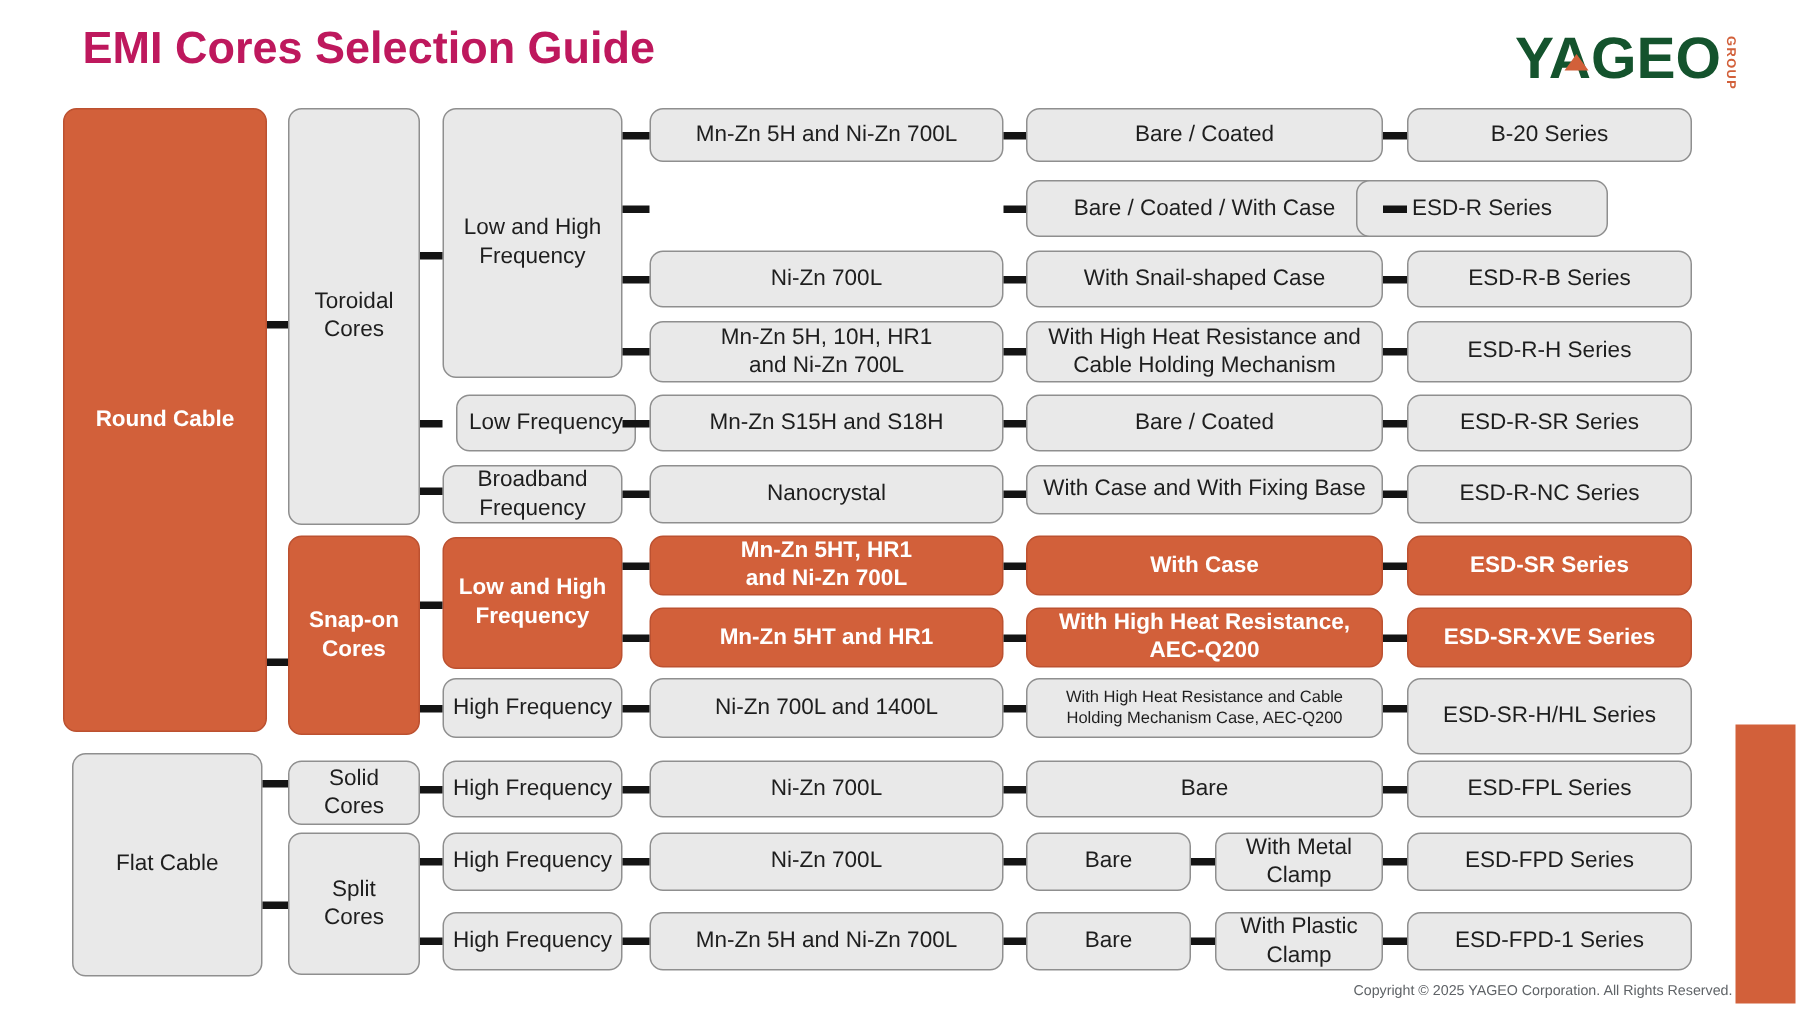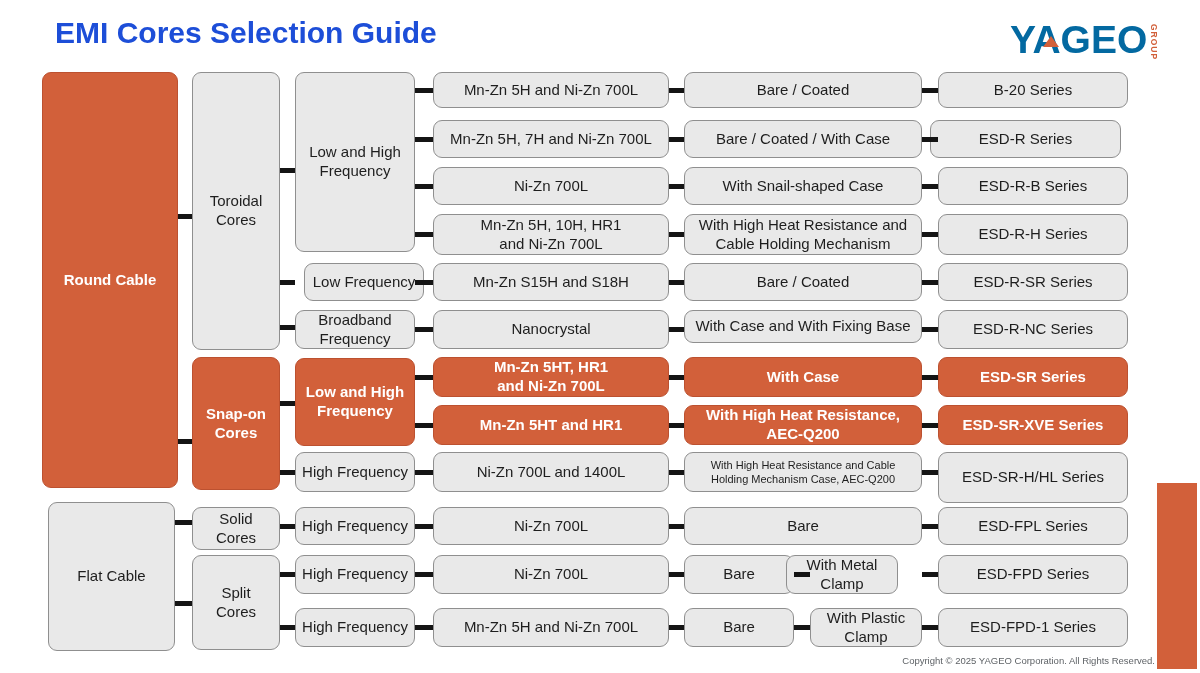--- a/index.html
+++ b/index.html
@@ -3,40 +3,40 @@
 <meta charset="utf-8">
 <style>
   * { margin:0; padding:0; box-sizing:border-box; }
   html,body { background:#ffffff; }
   .canvas {
     position:relative; width:1200px; height:673px; background:#ffffff;
     font-family:"Liberation Sans", sans-serif; overflow:hidden;
   }
   .page-title {
     position:absolute; left:55px; top:16px;
-    font-size:30px; font-weight:bold; color:#1d4ed8; letter-spacing:0px;
+    font-size:30px; font-weight:bold; color:#be185d; letter-spacing:0px;
   }
   
   .node {
     position:absolute; background:#E9E9E9; border:1.6px solid #8F8F8F;
     border-radius:9px; display:flex; align-items:center; justify-content:center;
     text-align:center; font-size:15px; color:#1E1E1E; line-height:1.25;
     white-space:pre-line; padding:2px 6px;
   }
   .node.orange { background:#D2603A; border-color:#BC5130; color:#ffffff; font-weight:bold; }
   .node.small { font-size:11px; line-height:1.3; }
   .conn { position:absolute; height:5px; background:#141414; }
   .accent-bar { position:absolute; left:1157px; top:483px; width:40px; height:186px; background:#D2603A; }
   .copyright {
     position:absolute; top:655px; right:45px; font-size:9.5px; color:#5F6367;
   }
   
   .logo { position:absolute; left:1010px; top:20px; width:160px; height:46px; }
   .logo-text {
-    font-size:39px; font-weight:bold; color:#0369a1; letter-spacing:0px; line-height:1;
+    font-size:39px; font-weight:bold; color:#14532d; letter-spacing:0px; line-height:1;
   }
   .logo-triangle {
     position:absolute; left:33px; top:16px; width:0; height:0;
     border-left:8px solid transparent; border-right:8px solid transparent;
     border-bottom:11px solid #D2603A;
   }
   .logo-group {
     position:absolute; left:139px; top:4px;
     writing-mode:vertical-rl; font-size:8.5px; font-weight:bold;
     color:#D2603A; letter-spacing:1px;
@@ -73,21 +73,20 @@
   <div class="node" style="left:295px;top:310px;width:120px;height:39px">Broadband
 Frequency</div>
   <div class="node orange" style="left:295px;top:358px;width:120px;height:88px">Low and High
 Frequency</div>
   <div class="node" style="left:295px;top:452px;width:120px;height:40px">High Frequency</div>
   <div class="node" style="left:295px;top:507px;width:120px;height:38px">High Frequency</div>
   <div class="node" style="left:295px;top:555px;width:120px;height:39px">High Frequency</div>
   <div class="node" style="left:295px;top:608px;width:120px;height:39px">High Frequency</div>
 
   <div class="node" style="left:433px;top:72px;width:236px;height:36px">Mn-Zn 5H and Ni-Zn 700L</div>
-  <div class="node" style="left:433px;top:120px;width:236px;height:38px">Mn-Zn 5H, 7H and Ni-Zn 700L</div>
   <div class="node" style="left:433px;top:167px;width:236px;height:38px">Ni-Zn 700L</div>
   <div class="node" style="left:433px;top:214px;width:236px;height:41px">Mn-Zn 5H, 10H, HR1
 and Ni-Zn 700L</div>
   <div class="node" style="left:433px;top:263px;width:236px;height:38px">Mn-Zn S15H and S18H</div>
   <div class="node" style="left:433px;top:310px;width:236px;height:39px">Nanocrystal</div>
   <div class="node orange" style="left:433px;top:357px;width:236px;height:40px">Mn-Zn 5HT, HR1
 and Ni-Zn 700L</div>
   <div class="node orange" style="left:433px;top:405px;width:236px;height:40px">Mn-Zn 5HT and HR1</div>
   <div class="node" style="left:433px;top:452px;width:236px;height:40px">Ni-Zn 700L and 1400L</div>
   <div class="node" style="left:433px;top:507px;width:236px;height:38px">Ni-Zn 700L</div>
@@ -101,28 +100,28 @@
 Cable Holding Mechanism</div>
   <div class="node" style="left:684px;top:263px;width:238px;height:38px">Bare / Coated</div>
   <div class="node" style="left:684px;top:310px;width:238px;height:33px">With Case and With Fixing Base</div>
   <div class="node orange" style="left:684px;top:357px;width:238px;height:40px">With Case</div>
   <div class="node orange" style="left:684px;top:405px;width:238px;height:40px">With High Heat Resistance,
 AEC-Q200</div>
   <div class="node small" style="left:684px;top:452px;width:238px;height:40px">With High Heat Resistance and Cable
 Holding Mechanism Case, AEC-Q200</div>
   <div class="node" style="left:684px;top:507px;width:238px;height:38px">Bare</div>
   <div class="node" style="left:684px;top:555px;width:110px;height:39px">Bare</div>
-  <div class="node" style="left:786px;top:555px;width:112px;height:39px">With Metal
+  <div class="node" style="left:810px;top:555px;width:112px;height:39px">With Metal
 Clamp</div>
   <div class="node" style="left:684px;top:608px;width:110px;height:39px">Bare</div>
   <div class="node" style="left:810px;top:608px;width:112px;height:39px">With Plastic
 Clamp</div>
 
   <div class="node" style="left:938px;top:72px;width:190px;height:36px">B-20 Series</div>
-  <div class="node" style="left:930px;top:120px;width:191px;height:38px">ESD-R Series</div>
+  <div class="node" style="left:904px;top:120px;width:168px;height:38px">ESD-R Series</div>
   <div class="node" style="left:938px;top:167px;width:190px;height:38px">ESD-R-B Series</div>
   <div class="node" style="left:938px;top:214px;width:190px;height:41px">ESD-R-H Series</div>
   <div class="node" style="left:938px;top:263px;width:190px;height:38px">ESD-R-SR Series</div>
   <div class="node orange" style="left:938px;top:357px;width:190px;height:40px">ESD-SR Series</div>
   <div class="node" style="left:938px;top:310px;width:190px;height:39px">ESD-R-NC Series</div>
   <div class="node orange" style="left:938px;top:405px;width:190px;height:40px">ESD-SR-XVE Series</div>
   <div class="node" style="left:938px;top:452px;width:190px;height:51px">ESD-SR-H/HL Series</div>
   <div class="node" style="left:938px;top:507px;width:190px;height:38px">ESD-FPL Series</div>
   <div class="node" style="left:938px;top:555px;width:190px;height:39px">ESD-FPD Series</div>
   <div class="node" style="left:938px;top:608px;width:190px;height:39px">ESD-FPD-1 Series</div>

